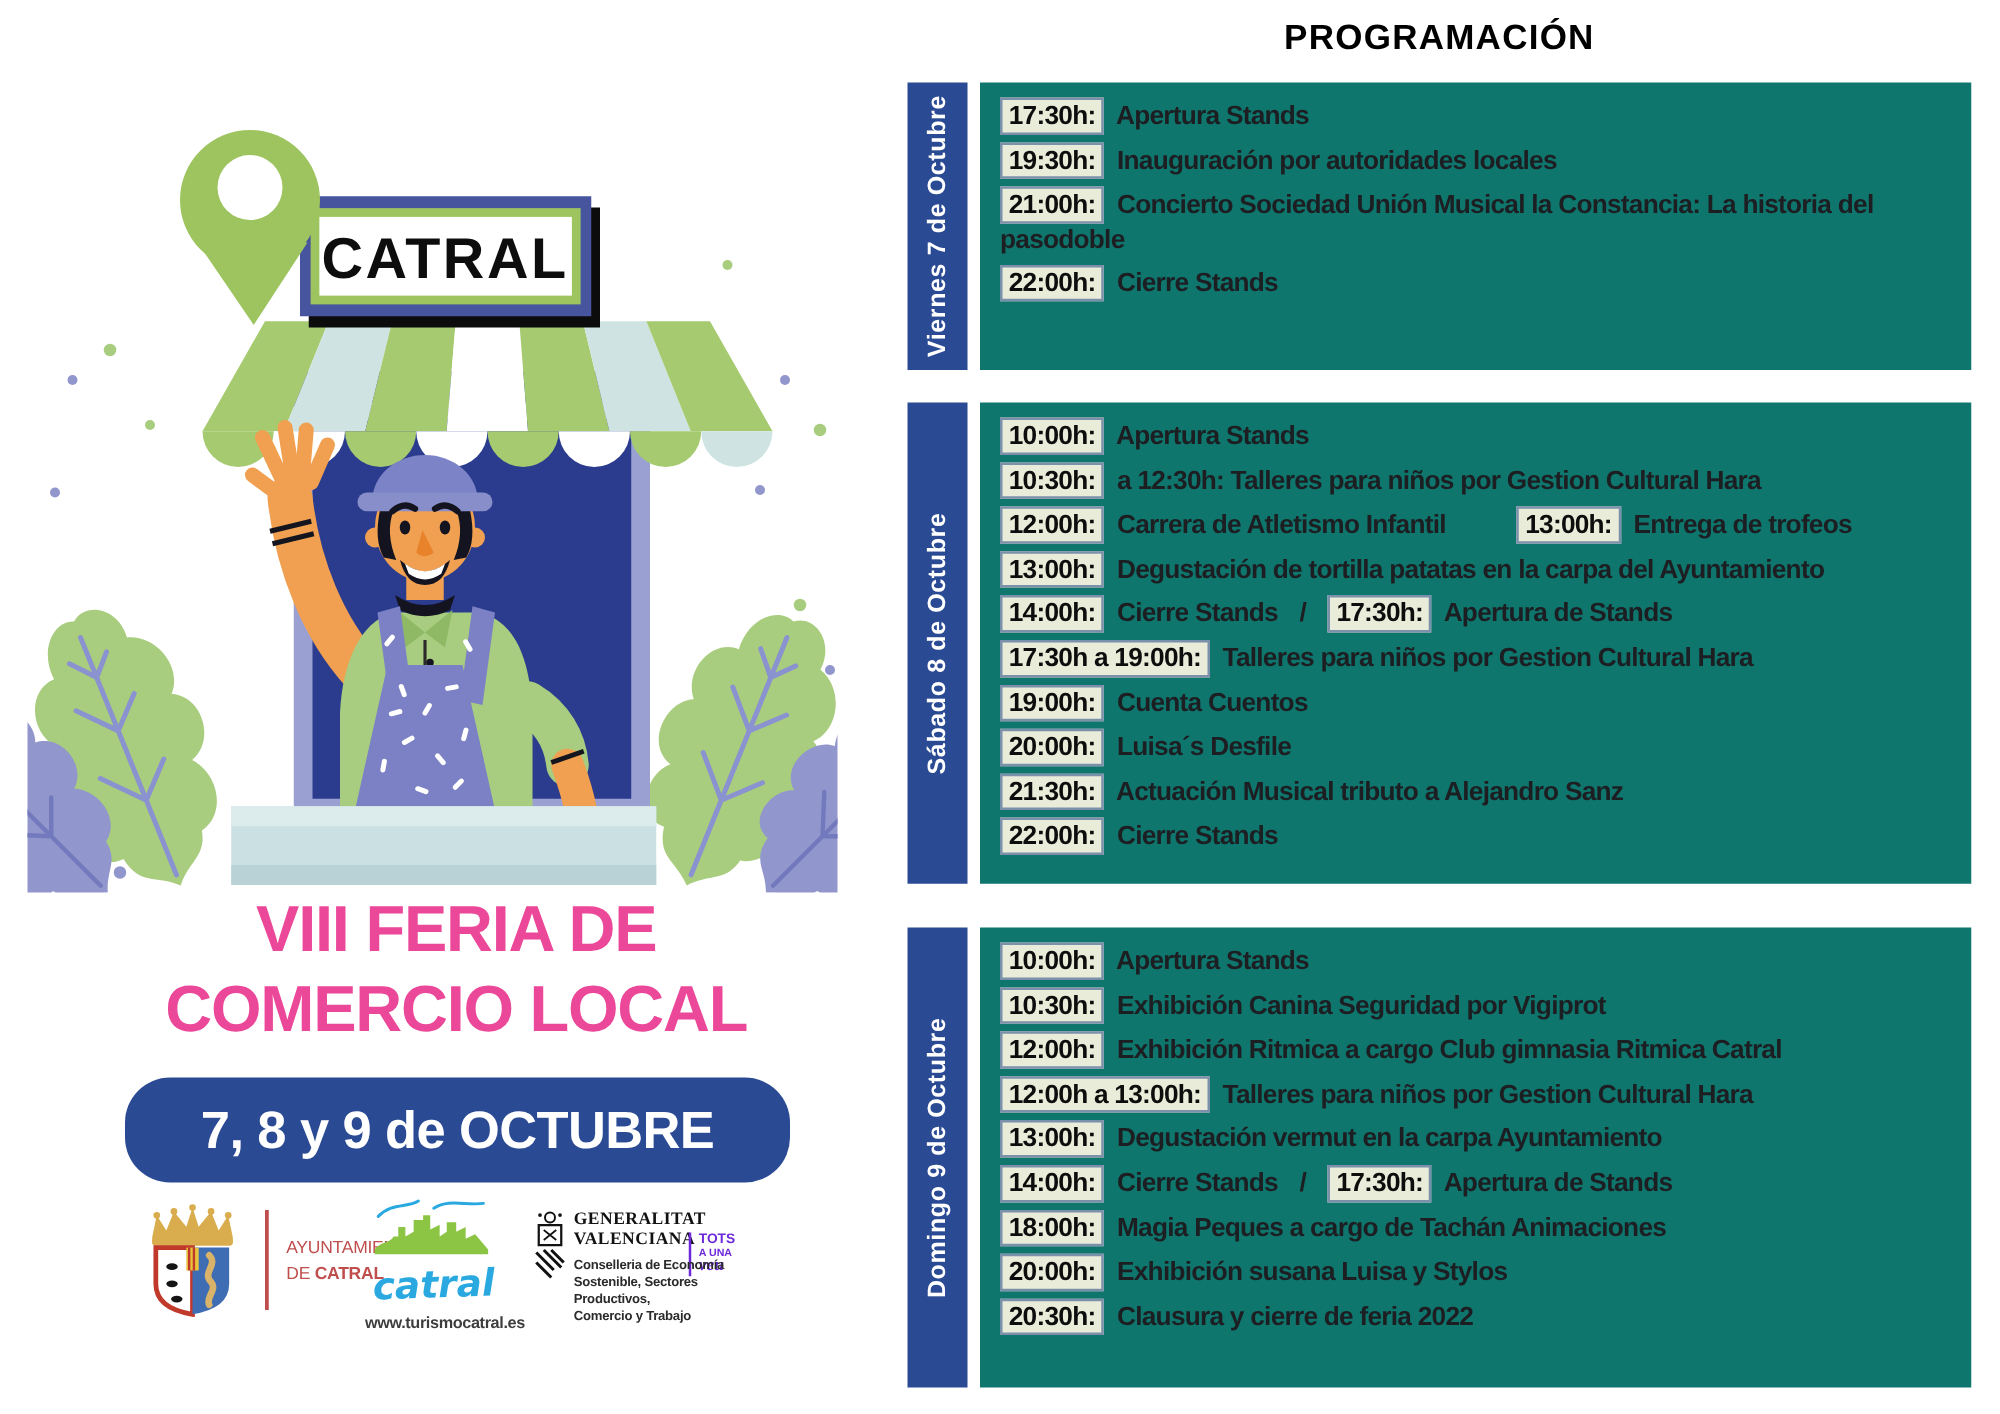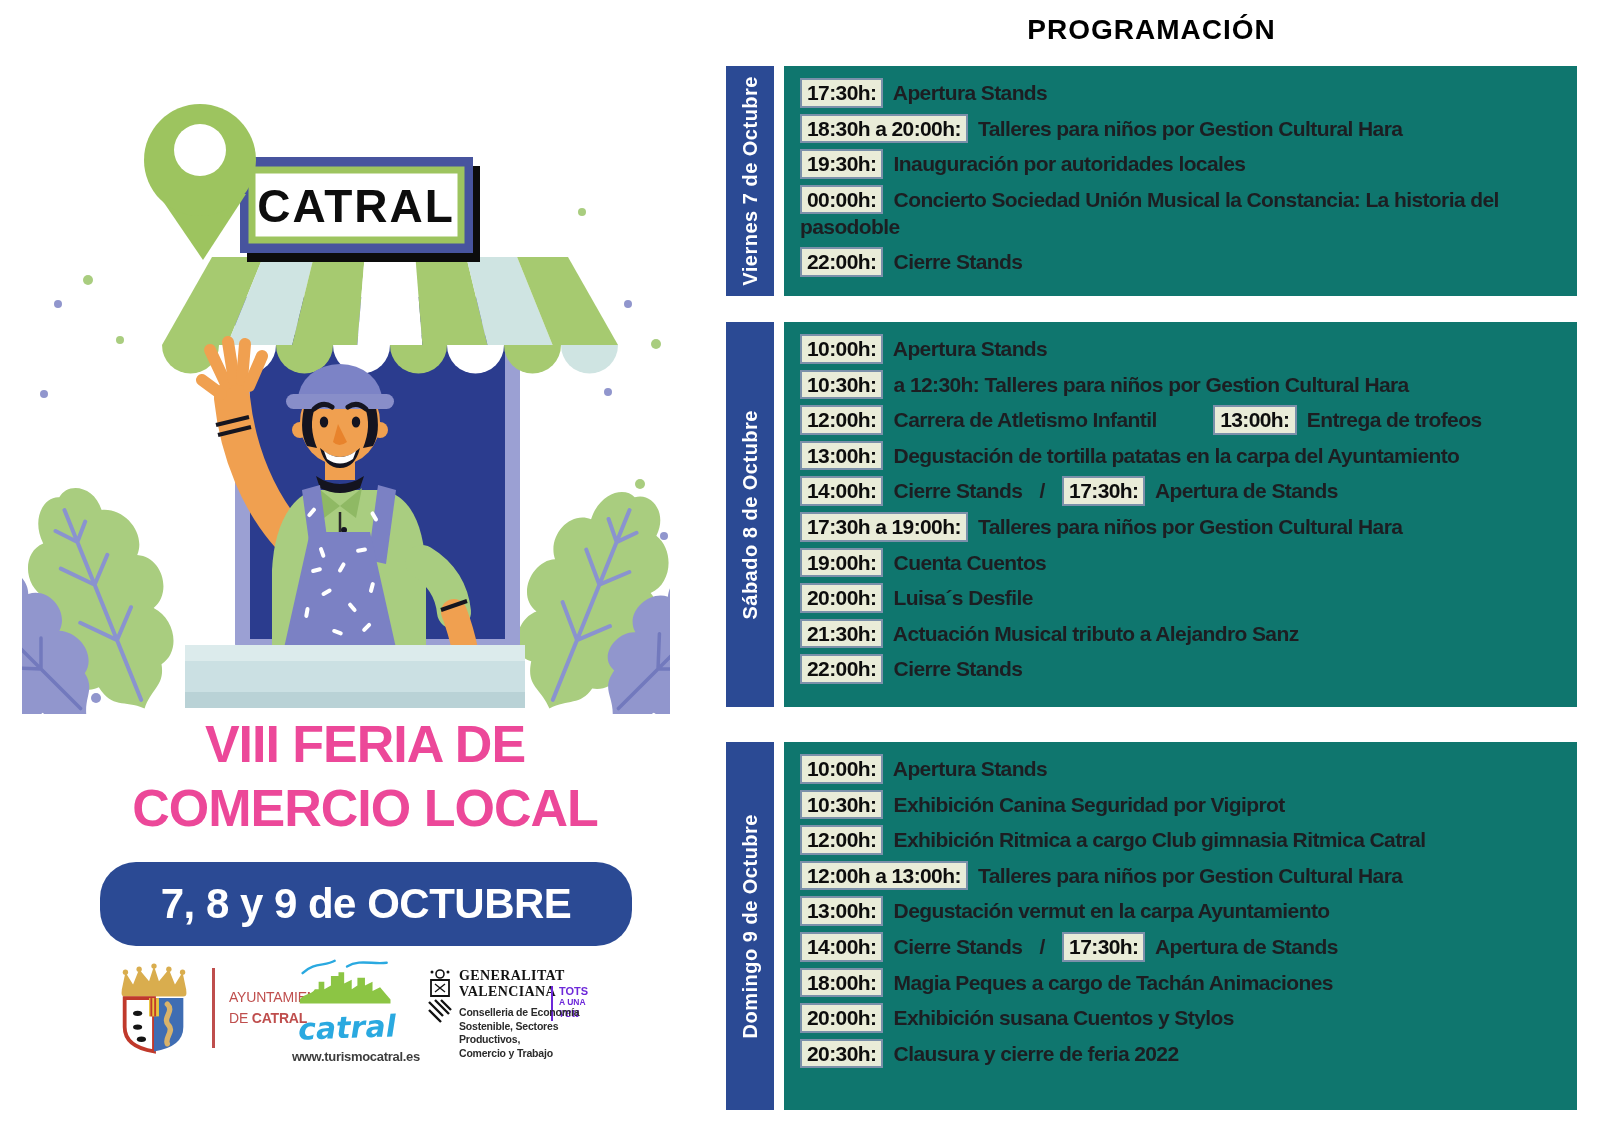--- a/index.html
+++ b/index.html
@@ -275,23 +275,22 @@
 </div>
 
 <div class="prog-title">PROGRAMACIÓN</div>
 
 <div class="section" style="top:66px;height:230px;">
   <div class="day-bar">
     <div class="day-label">Viernes 7 de Octubre</div>
   </div>
   <div class="panel">
       <div class="row"><span class="time-badge">17:30h:</span> <span class="event-text">Apertura Stands</span> </div>
-      <div class="row"><span class="time-badge">18:30h a 20:00h:</span> <span class="event-text">Talleres para niños por Gestion Cultural Hara</span> </div>
       <div class="row"><span class="time-badge">19:30h:</span> <span class="event-text">Inauguración por autoridades locales</span> </div>
-      <div class="row"><span class="time-badge">00:00h:</span> <span class="event-text">Concierto Sociedad Unión Musical la Constancia: La historia del pasodoble</span> </div>
+      <div class="row"><span class="time-badge">21:00h:</span> <span class="event-text">Concierto Sociedad Unión Musical la Constancia: La historia del pasodoble</span> </div>
       <div class="row"><span class="time-badge">22:00h:</span> <span class="event-text">Cierre Stands</span> </div>
     </div>
 </div>
 
 <div class="section" style="top:322px;height:385px;">
   <div class="day-bar">
     <div class="day-label">Sábado 8 de Octubre</div>
   </div>
   <div class="panel">
       <div class="row"><span class="time-badge">10:00h:</span> <span class="event-text">Apertura Stands</span> </div>
@@ -312,16 +311,16 @@
     <div class="day-label">Domingo 9 de Octubre</div>
   </div>
   <div class="panel">
       <div class="row"><span class="time-badge">10:00h:</span> <span class="event-text">Apertura Stands</span> </div>
       <div class="row"><span class="time-badge">10:30h:</span> <span class="event-text">Exhibición Canina Seguridad por Vigiprot</span> </div>
       <div class="row"><span class="time-badge">12:00h:</span> <span class="event-text">Exhibición Ritmica a cargo Club gimnasia Ritmica Catral</span> </div>
       <div class="row"><span class="time-badge">12:00h a 13:00h:</span> <span class="event-text">Talleres para niños por Gestion Cultural Hara</span> </div>
       <div class="row"><span class="time-badge">13:00h:</span> <span class="event-text">Degustación vermut en la carpa Ayuntamiento</span> </div>
       <div class="row"><span class="time-badge">14:00h:</span> <span class="event-text">Cierre Stands</span> <span class="slash">/</span> <span class="time-badge">17:30h:</span> <span class="event-text">Apertura de Stands</span> </div>
       <div class="row"><span class="time-badge">18:00h:</span> <span class="event-text">Magia Peques a cargo de Tachán Animaciones</span> </div>
-      <div class="row"><span class="time-badge">20:00h:</span> <span class="event-text">Exhibición susana Cuentos y Stylos</span> </div>
+      <div class="row"><span class="time-badge">20:00h:</span> <span class="event-text">Exhibición susana Luisa y Stylos</span> </div>
       <div class="row"><span class="time-badge">20:30h:</span> <span class="event-text">Clausura y cierre de feria 2022</span> </div>
     </div>
 </div>
 
 </body></html>

